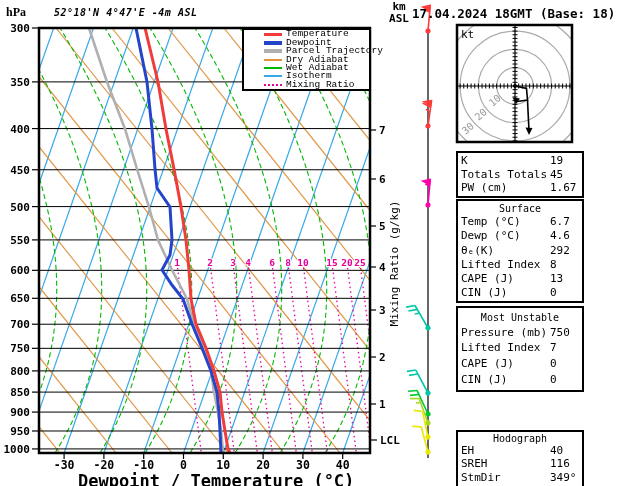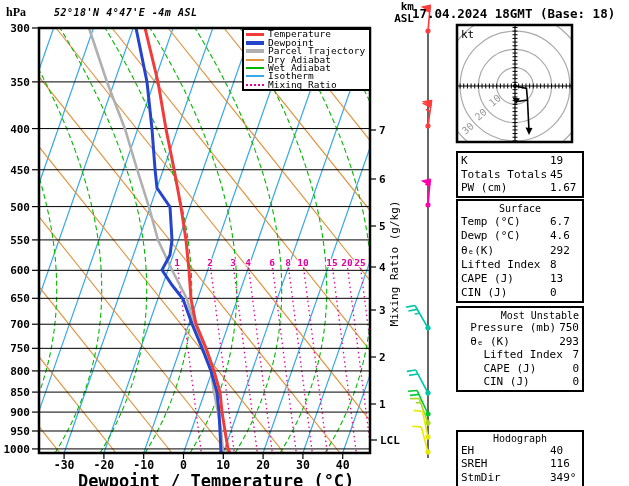--- a/index.html
+++ b/index.html
@@ -2,24 +2,24 @@
 <html><head>
 <meta charset="utf-8">
 <style>
   html,body{margin:0;padding:0;background:#fff;}
   #root{position:relative;width:629px;height:486px;background:#fff;overflow:hidden;
         font-family:"DejaVu Sans Mono","Liberation Mono",monospace;color:#000;}
   #skewt{position:absolute;left:0;top:0;z-index:1;}
   .ovl{position:absolute;z-index:2;}
   #hpa-label{left:6px;top:5px;font-size:12px;font-weight:700;font-family:Liberation Serif, serif;}
   #title-left{left:54px;top:7px;font-size:10px;font-weight:700;letter-spacing:.5px;white-space:pre;font-style:italic;}
-  #km-asl{left:384px;top:1px;width:30px;text-align:right;font-size:11px;font-weight:700;line-height:12px;}
+  #km-asl{left:384px;top:1px;width:30px;text-align:center;font-size:11px;font-weight:700;line-height:12px;}
   #date-right{left:412px;top:6px;font-size:12.5px;font-weight:700;white-space:nowrap;}
   #legend{left:242px;top:28px;width:129px;height:63px;background:#fff;border:2px solid #000;
-          box-sizing:border-box;display:flex;flex-direction:column;justify-content:space-evenly;padding:0 2px;}
+          box-sizing:border-box;display:flex;flex-direction:column;justify-content:space-evenly;padding:0 20px;font-family:Liberation Mono, monospace;}
   .lg-row{display:flex;align-items:center;gap:4px;height:8px;}
   .lg-sample{width:18px;flex:0 0 18px;}
   .lg-text{font-size:9.5px;line-height:8px;white-space:nowrap;}
   #mixlabel{left:314px;top:257px;width:160px;height:13px;text-align:center;font-size:11px;
             transform:rotate(-90deg);white-space:nowrap;}
   #xaxis-label{left:78px;top:471px;width:260px;text-align:center;font-size:17px;font-weight:700;white-space:nowrap;}
   #copyright{left:440px;top:468px;font-size:12.5px;font-weight:700;white-space:nowrap;}
   .statbox{position:absolute;left:456px;width:128px;background:#fff;border:2px solid #000;
            box-sizing:border-box;display:flex;flex-direction:column;justify-content:space-evenly;
            padding:0 3px;z-index:2;}
@@ -413,31 +413,27 @@
         </div>
         <div class="stat-row">
           <span class="stat-label">CAPE (J)</span>
           <span class="stat-value">13</span>
         </div>
         <div class="stat-row">
           <span class="stat-label">CIN (J)</span>
           <span class="stat-value">0</span>
         </div>
       </div>
-      <div class="statbox" style="top: 306px; height: 86px; align-items: flex-end;">
+      <div class="statbox" style="top: 306px; height: 86px;">
         <div class="stat-title">Most Unstable</div>
         <div class="stat-row">
           <span class="stat-label">Pressure (mb)</span>
           <span class="stat-value">750</span>
         </div>
         <div class="stat-row">
-          <span class="stat-label">θₑ (K)</span>
-          <span class="stat-value">293</span>
-        </div>
-        <div class="stat-row">
           <span class="stat-label">Lifted Index</span>
           <span class="stat-value">7</span>
         </div>
         <div class="stat-row">
           <span class="stat-label">CAPE (J)</span>
           <span class="stat-value">0</span>
         </div>
         <div class="stat-row">
           <span class="stat-label">CIN (J)</span>
           <span class="stat-value">0</span>

